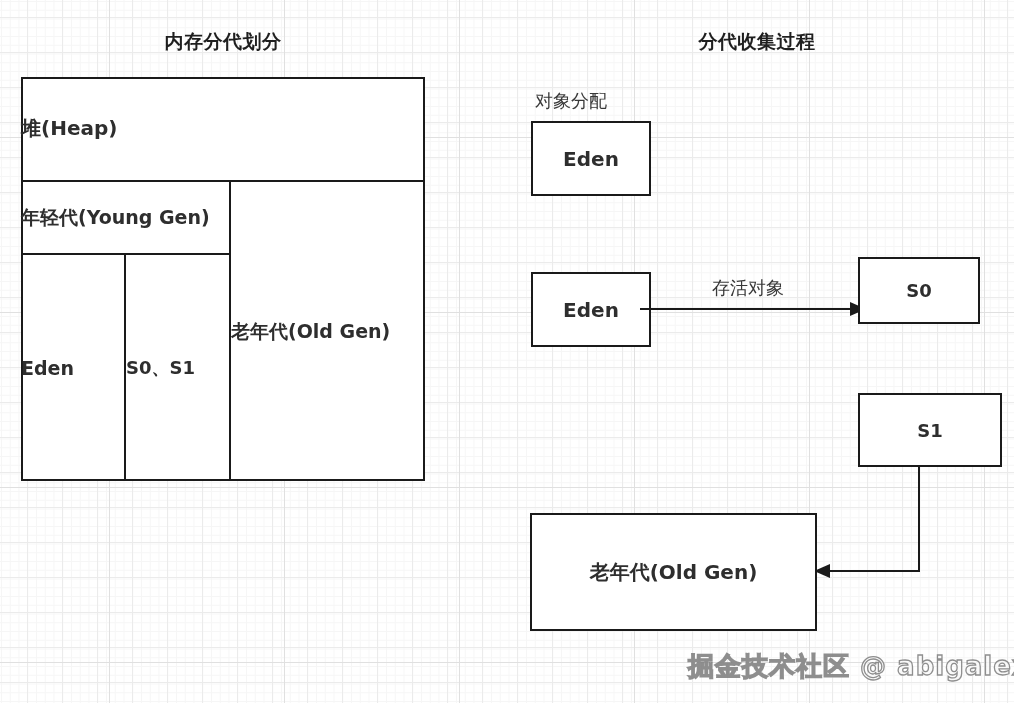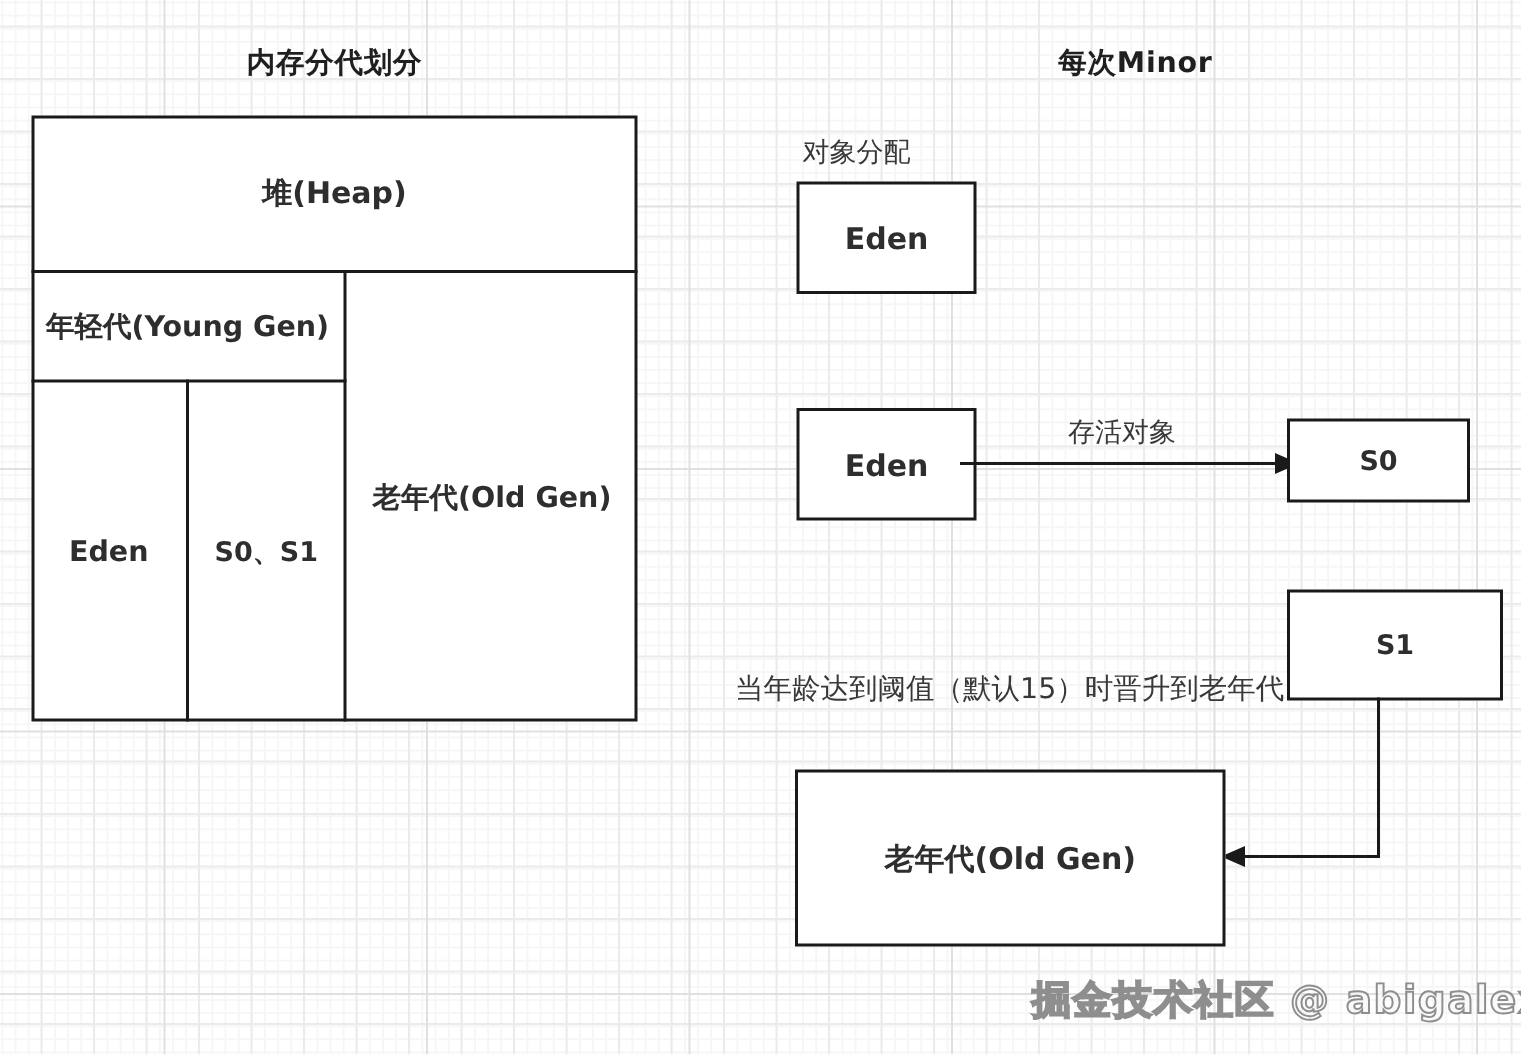--- a/index.html
+++ b/index.html
@@ -21,21 +21,21 @@
     background-position:109px 137px,109px 137px,27px 17px,27px 17px,1px 0,0 1px;
   }
   .abs{position:absolute;}
   .title{font-size:19px;font-weight:bold;color:#1f1f1f;text-align:center;letter-spacing:0.5px;}
   .box{
     position:absolute;background:#ffffff;border:2px solid #1a1a1a;box-sizing:border-box;
     display:flex;align-items:center;justify-content:center;
   }
   .box-label{font-weight:bold;color:#2e2e2e;font-size:20px;}
   .cell{
-    position:absolute;display:flex;align-items:center;justify-content:center;
+    position:absolute;display:flex;align-items:center;justify-content:flex-start;
     box-sizing:border-box;
     border-radius:21px;
   }
   .line{position:absolute;background:#1a1a1a;}
   .note{position:absolute;font-weight:normal;color:#383838;font-size:19px;white-space:nowrap;}
   .arrowhead-right{
     position:absolute;width:0;height:0;
     border-top:7px solid transparent;border-bottom:7px solid transparent;
     border-left:16px solid #1a1a1a;
   }
@@ -75,52 +75,51 @@
   <div class="cell" style="left:21px;top:255px;width:103px;height:226px;">
     <span class="box-label" style="font-size:19px;">Eden</span>
   </div>
   <div class="cell" style="left:126px;top:255px;width:103px;height:226px;">
     <span class="box-label" style="font-size:18px;">S0、S1</span>
   </div>
   <div class="cell" style="left:231px;top:182px;width:194px;height:299px;">
     <span class="box-label" style="font-size:19px;">老年代(Old Gen)</span>
   </div>
 
-  <div class="abs title" style="left:600px;top:29px;width:314px;">每次Minor</div>
+  <div class="abs title" style="left:600px;top:29px;width:314px;">分代收集过程</div>
 
   <div class="note" style="left:535px;top:89px;font-size:18px;">对象分配</div>
 
   <div class="box" style="left:531px;top:121px;width:120px;height:75px;">
     <span class="box-label">Eden</span>
   </div>
 
 
   <div class="box" style="left:531px;top:272px;width:120px;height:75px;">
     <span class="box-label">Eden</span>
   </div>
 
   <div class="note" style="left:712px;top:276px;font-size:18px;">存活对象</div>
 
   <div class="line" style="left:640px;top:308px;width:212px;height:2px;"></div>
   <div class="arrowhead-right" style="left:850px;top:302px;"></div>
 
-  <div class="box" style="left:858px;top:279px;width:122px;height:56px;">
+  <div class="box" style="left:858px;top:257px;width:122px;height:67px;">
     <span class="box-label" style="font-size:18px;">S0</span>
   </div>
 
   <div class="box" style="left:858px;top:393px;width:144px;height:74px;">
     <span class="box-label" style="font-size:18px;">S1</span>
   </div>
 
   <div class="line" style="left:918px;top:465px;width:2px;height:107px;"></div>
   <div class="line" style="left:829px;top:570px;width:91px;height:2px;"></div>
   <div class="arrowhead-left" style="left:814px;top:564px;"></div>
 
   <div class="note" style="left:490px;top:448px;line-height:23px;">
-    <div>当年龄达到阈值（默认15）时晋升到老年代</div>
   </div>
 
   <div class="box" style="left:530px;top:513px;width:287px;height:118px;">
     <span class="box-label">老年代(Old Gen)</span>
   </div>
 
 
   <div class="watermark" style="left:688px;top:649px;">掘金技术社区 @ abigalexy</div>
 
 </div>

